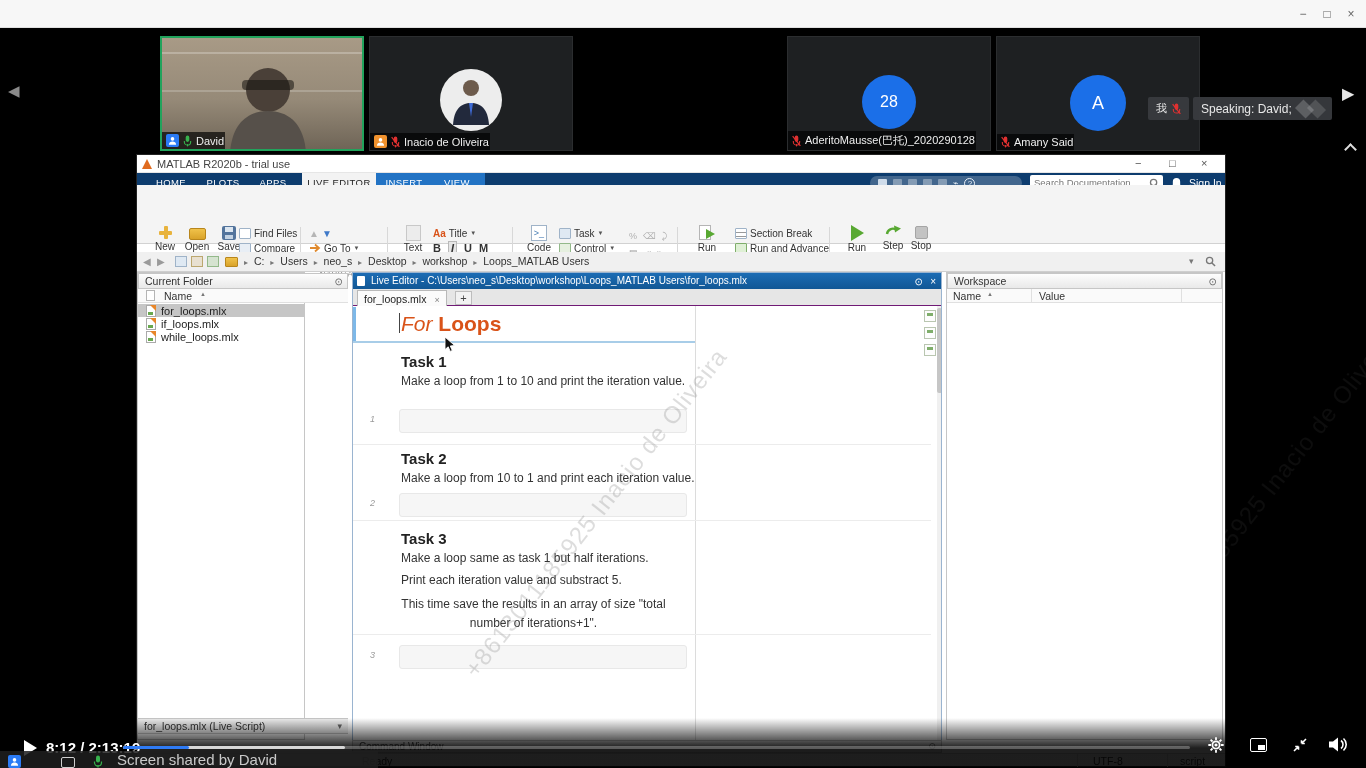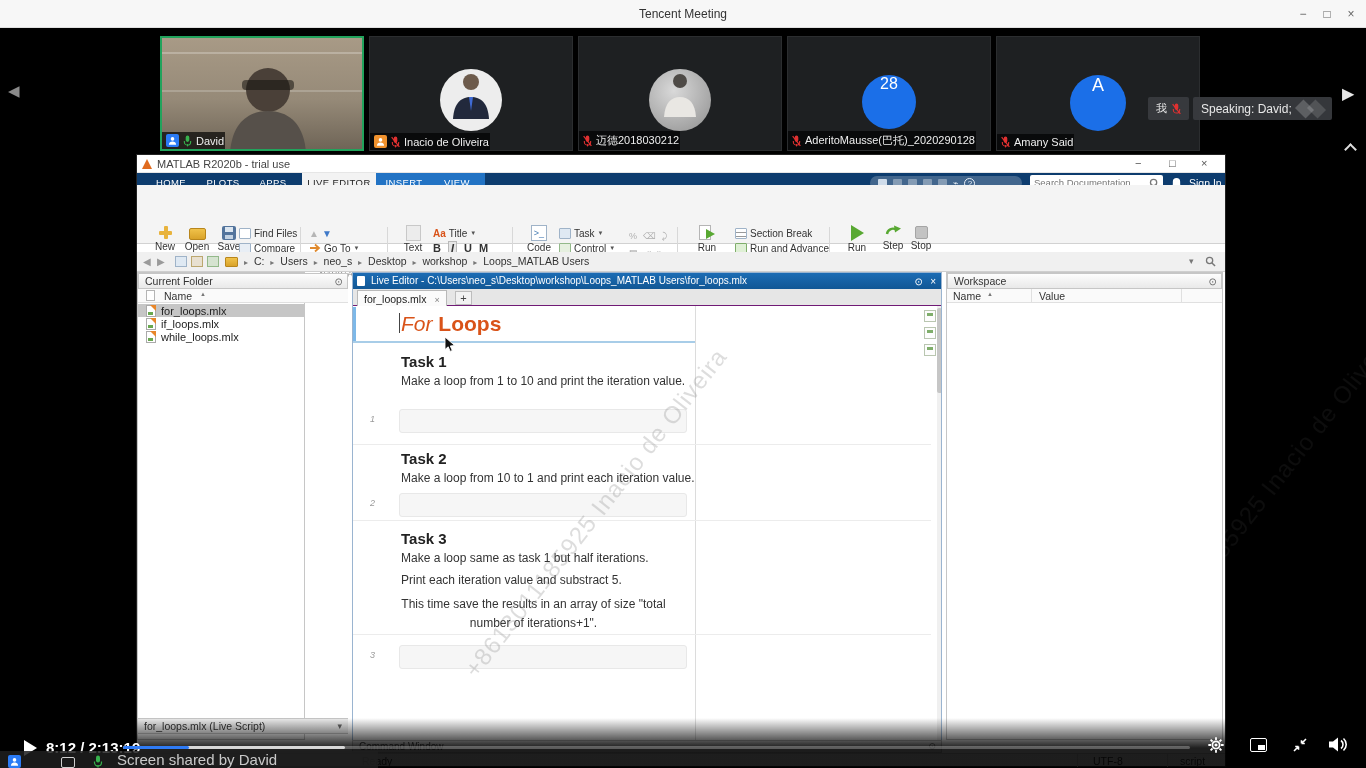--- a/index.html
+++ b/index.html
@@ -18,21 +18,21 @@
 
   
   .tile { position:absolute; top:36px; width:204px; height:115px; background:#1e2022;
     border:1px solid #2b2d2f; overflow:hidden; }
   .tile .label { position:absolute; left:0; bottom:0; display:flex; align-items:center; gap:4px;
     background:rgba(0,0,0,.68); padding:2px 1px 2px 4px; font-size:11px; color:#eee; max-width:100%;
     white-space:nowrap; }
   .chip { width:13px; height:13px; border-radius:2px; display:inline-flex; align-items:center;
     justify-content:center; flex:0 0 auto; }
   .avatar-circle { position:absolute; left:50%; top:38px; transform:translateX(-50%);
-    border-radius:50%; display:flex; align-items:flex-start; justify-content:center; }
+    border-radius:50%; display:flex; align-items:center; justify-content:center; }
   .blue-avatar { width:54px; height:54px; background:#1b6fe8; color:#fff; font-size:16px; }
   .toast-box { background:rgba(58,60,64,.92); border-radius:2px; display:flex; align-items:center;
     gap:5px; padding:4px 8px; color:#e8e8e8; }
 
   
   #matlab { position:absolute; left:137px; top:155px; width:1088px; height:611px; background:#fff;
     box-shadow:0 0 0 1px #222; }
   .mtitle { position:absolute; left:0; top:0; width:100%; height:18px; background:#fff;
     border-bottom:1px solid #e6e6e6; font-size:11px; color:#444; }
   .tabrow { position:absolute; left:0; top:18px; width:100%; height:20px; background:#0d3c6e; }
@@ -96,21 +96,20 @@
     background:rgba(30,30,30,.85); display:flex; align-items:flex-end; }
   .chev-up { width:9px; height:9px; border-left:2px solid #ddd; border-top:2px solid #ddd;
     transform:rotate(45deg); }
 </style>
 </head>
 <body>
 
 <div id="stage">
 
   <div class="topbar">
-    <div class="title">Tencent Meeting</div>
     <div class="winbtn" style="right:52px;">−</div>
     <div class="winbtn" style="right:28px;">□</div>
     <div class="winbtn" style="right:4px;">×</div>
   </div>
 
   <div class="abs" style="left:8px; top:82px; color:#8a8a8a; font-size:15px;">◀</div>
   <div class="abs" style="left:1342px; top:84px; color:#e8e8e8; font-size:16px;">▶</div>
 
   <div class="tile" style="left:160px; border:2px solid #21a35c;
        background:linear-gradient(180deg,#a89a86 0%,#968a78 55%,#6f6557 100%);">
@@ -155,38 +154,20 @@
       <svg width="9" height="12" viewBox="0 0 10 13">
         <rect x="3" y="0.5" width="4" height="7" rx="2" fill="#e03131"></rect>
         <path d="M1.5 6.5v1a3.5 3.5 0 0 0 7 0v-1" fill="none" stroke="#e03131" stroke-width="1.2"></path>
         <rect x="4.4" y="10" width="1.2" height="2.5" fill="#e03131"></rect>
         <line x1="0.7" y1="1" x2="9.3" y2="12" stroke="#e03131" stroke-width="1.3"></line>
       </svg>
       <span>Inacio de Oliveira</span>
     </div>
   </div>
 
-  <div class="tile" style="left:578px;">
-    <div class="avatar-circle" style="width:62px; height:62px; top:32px;
-         background:radial-gradient(circle at 40% 35%, #d9d9d9, #8f8f8f);">
-      <svg width="40" height="48" viewBox="0 0 40 48">
-          <circle cx="20" cy="12" r="7" fill="#4e4a46"></circle>
-          <path d="M4 48c1-14 7-20 16-20s15 6 16 20z" fill="#e9e7e3"></path>
-        </svg>
-    </div>
-    <div class="label">
-      <svg width="9" height="12" viewBox="0 0 10 13">
-        <rect x="3" y="0.5" width="4" height="7" rx="2" fill="#e03131"></rect>
-        <path d="M1.5 6.5v1a3.5 3.5 0 0 0 7 0v-1" fill="none" stroke="#e03131" stroke-width="1.2"></path>
-        <rect x="4.4" y="10" width="1.2" height="2.5" fill="#e03131"></rect>
-        <line x1="0.7" y1="1" x2="9.3" y2="12" stroke="#e03131" stroke-width="1.3"></line>
-      </svg>
-      <span>迈德2018030212</span>
-    </div>
-  </div>
 
   <div class="tile" style="left:787px;">
     <div class="avatar-circle blue-avatar">
       <span>28</span>
     </div>
     <div class="label">
       <svg width="9" height="12" viewBox="0 0 10 13">
         <rect x="3" y="0.5" width="4" height="7" rx="2" fill="#e03131"></rect>
         <path d="M1.5 6.5v1a3.5 3.5 0 0 0 7 0v-1" fill="none" stroke="#e03131" stroke-width="1.2"></path>
         <rect x="4.4" y="10" width="1.2" height="2.5" fill="#e03131"></rect>

